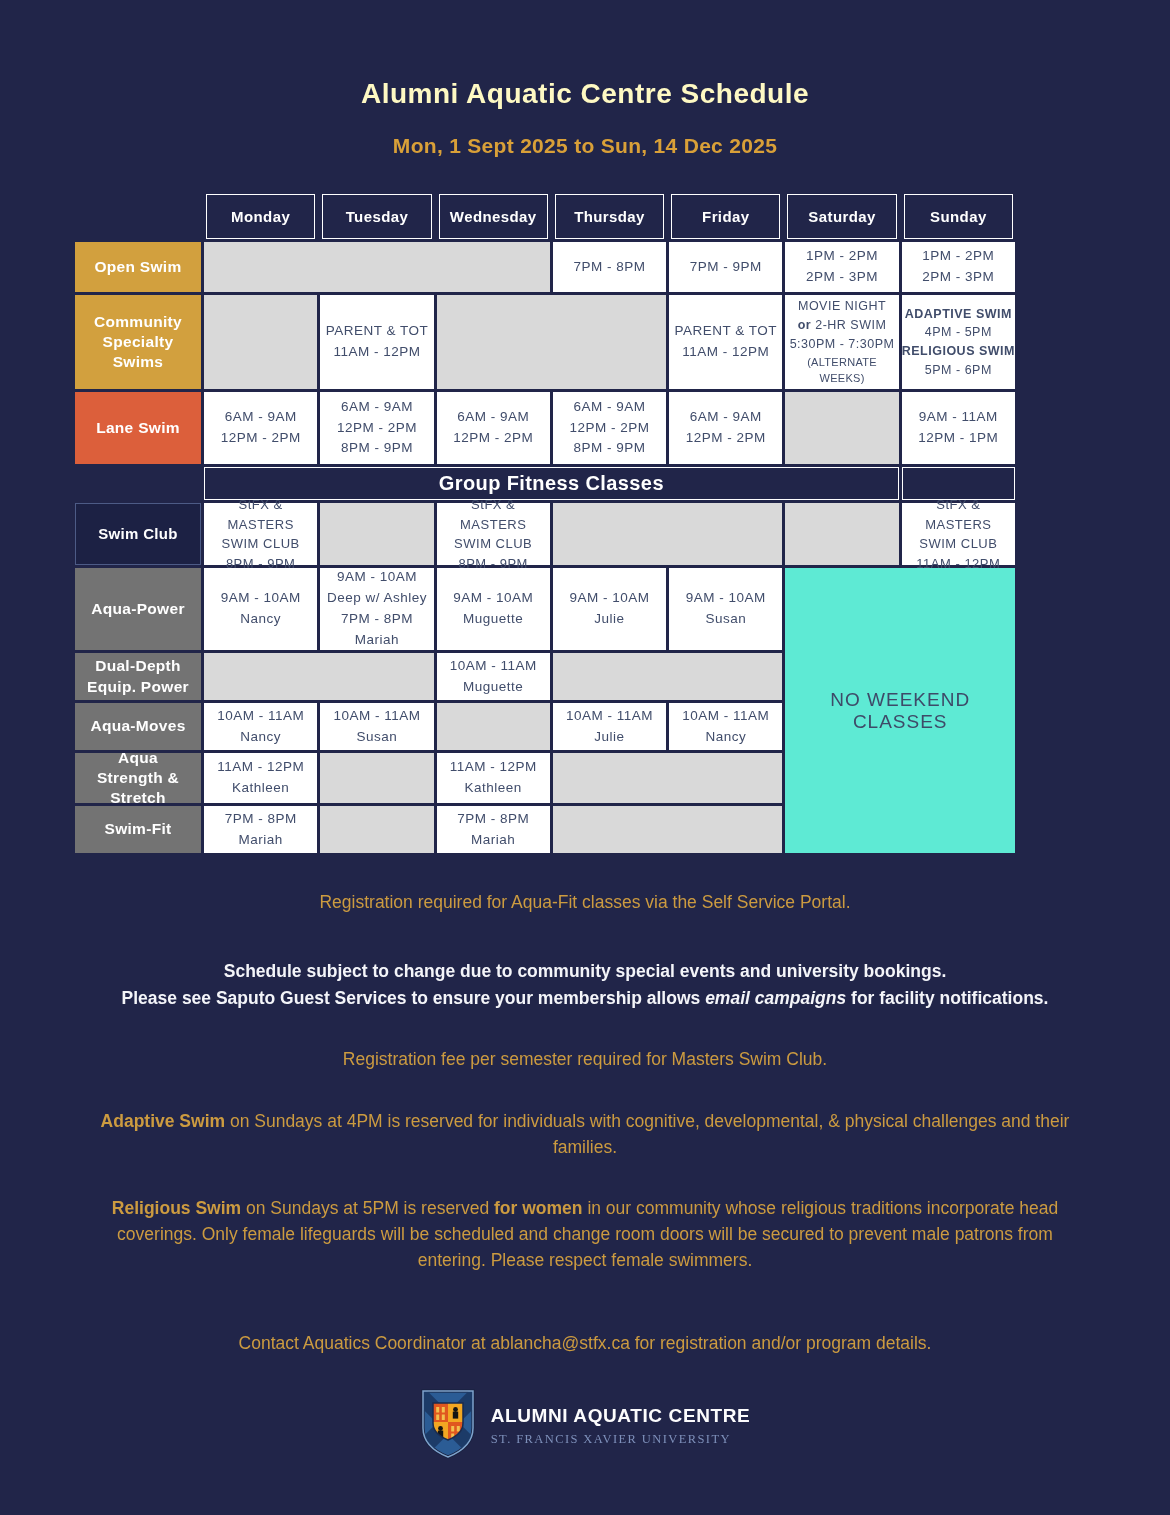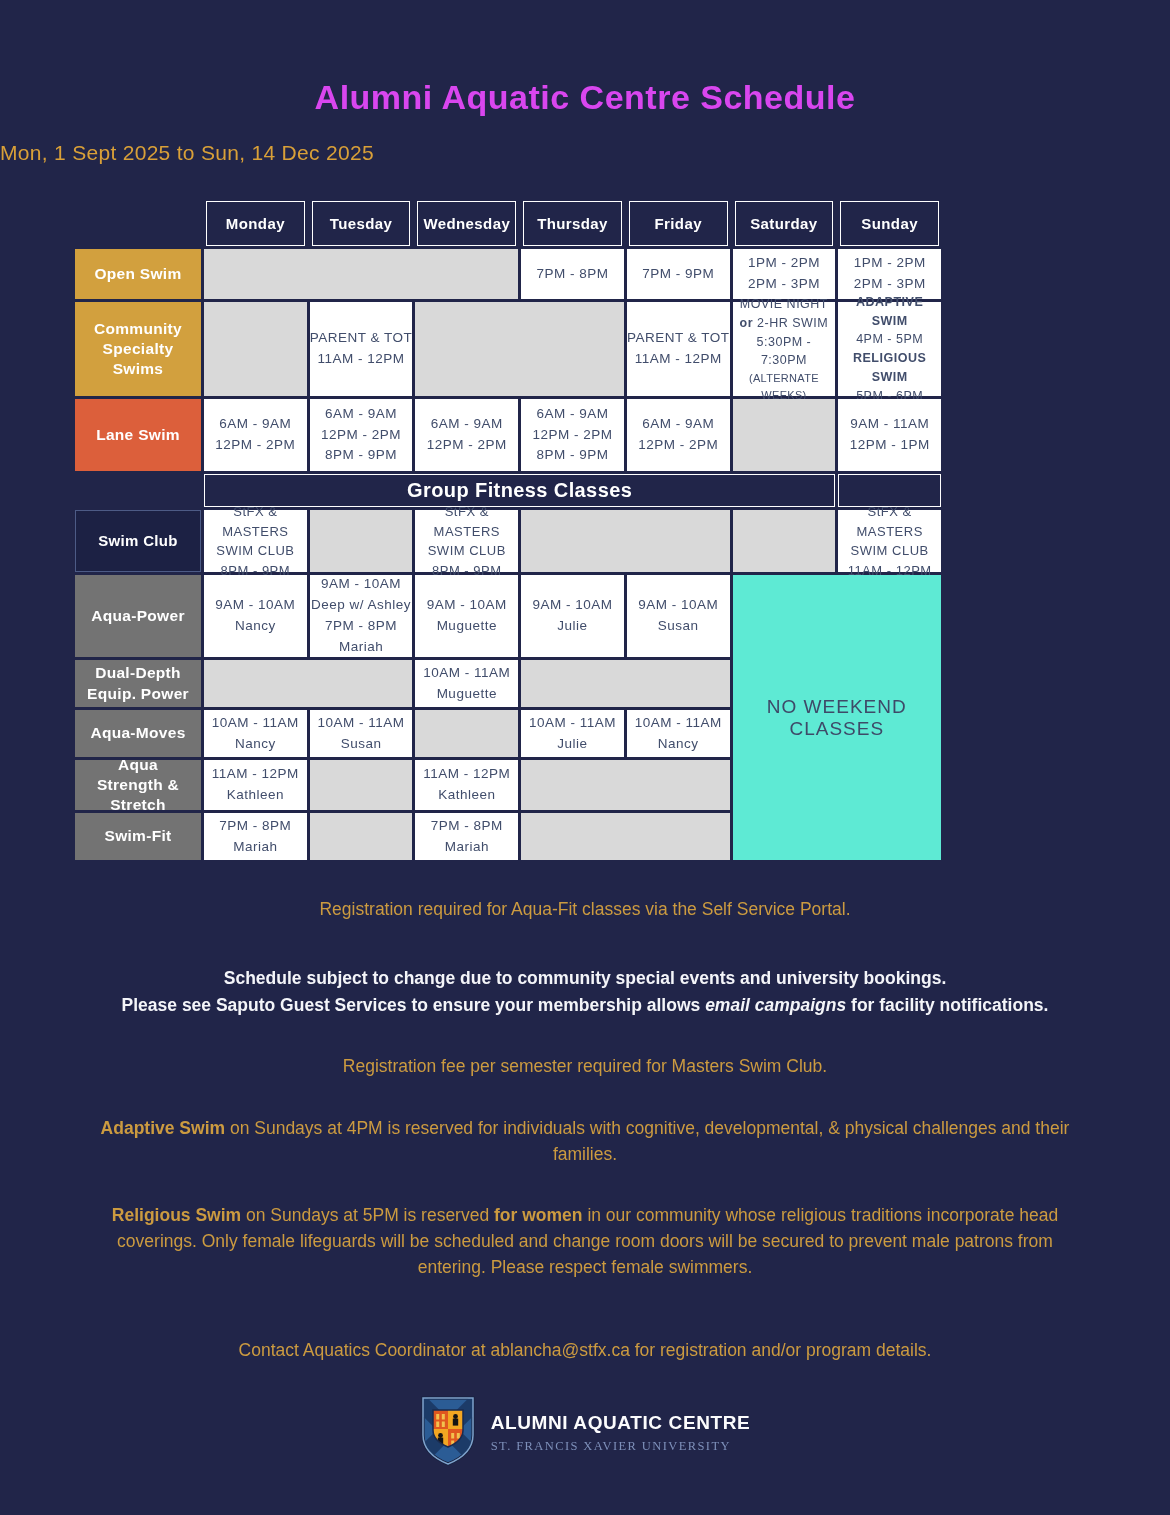--- a/index.html
+++ b/index.html
@@ -7,29 +7,29 @@
   body {
     width:1170px; height:1515px;
     background:#212549;
     font-family:"Liberation Sans","DejaVu Sans",sans-serif;
     overflow:hidden;
   }
   .page { position:relative; width:1170px; height:1515px; }
 
   .title {
     margin:78px 0 0; text-align:center;
-    color:#d946ef; font-size:34px; font-weight:bold; letter-spacing:.5px;
+    color:#fef9c3; font-size:28px; font-weight:bold; letter-spacing:.5px;
   }
   .subtitle {
-    margin:24px 0 0; 
-    color:#D9A038; font-size:21px; font-weight:normal; letter-spacing:.3px;
+    margin:24px 0 0; text-align:center;
+    color:#D9A038; font-size:21px; font-weight:bold; letter-spacing:.3px;
   }
 
   .grid {
-    width:866px; margin:36px 6px 0 75px;
+    width:940px; margin:36px 6px 0 75px;
     display:grid;
     grid-template-columns:126px repeat(7, 1fr);
     grid-template-rows:45px 50px 94px 72px 33px 62px 82px 47px 47px 50px 47px;
     gap:3px;
   }
   .cell {
     display:flex; flex-direction:column; align-items:center; justify-content:center;
     text-align:center;
   }
   .cell span, .cell b { white-space:pre-line; }

